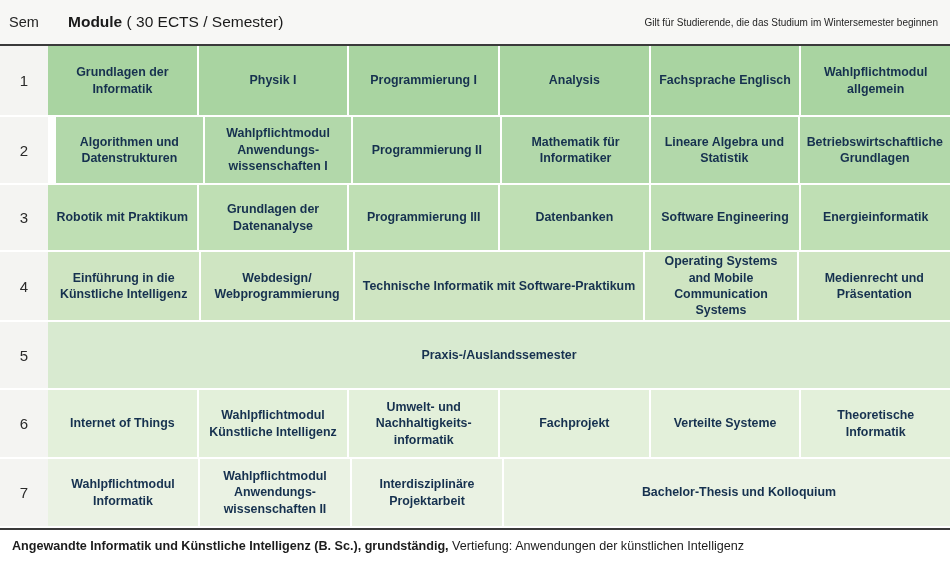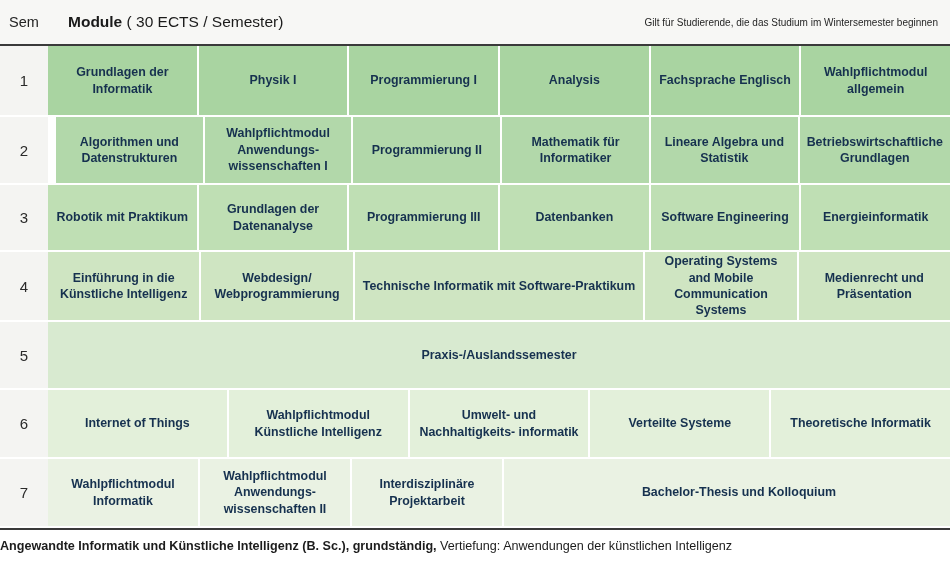--- a/index.html
+++ b/index.html
@@ -128,20 +128,21 @@
   .r5 .sem-cell, .r5 .cells { height: 68px; }
   .r6 .sem-cell, .r6 .cells { height: 69px; }
   .r7 .sem-cell, .r7 .cells { height: 69px; }
 
   
   .footer {
     height: 34px;
     border-top: 2px solid #3a3a3a;
     display: flex;
     align-items: center;
+    padding-left: 12px;
     box-sizing: border-box;
     background: #ffffff;
   }
   .footer-text {
     font-size: 12.6px;
     color: #1c1c1c;
     white-space: nowrap;
   }
   .footer-text .strong { font-weight: bold; }
 </style>
@@ -207,20 +208,21 @@
         <div class="cells">
           <div class="cell span6" style="background: rgb(216, 234, 208);">Praxis-/Auslandssemester</div>
         </div>
       </div>
       <div class="row r6">
         <div class="sem-cell">6</div>
         <div class="cells">
           <div class="cell" style="background: rgb(227, 240, 218);">Internet of Things</div>
           <div class="cell" style="background: rgb(227, 240, 218);">Wahlpflichtmodul Künstliche Intelligenz</div>
           <div class="cell" style="background: rgb(227, 240, 218);">Umwelt- und Nachhaltigkeits- informatik</div>
+          <div class="cell" style="background: rgb(227, 240, 218);">Fachprojekt</div>
           <div class="cell" style="background: rgb(227, 240, 218);">Verteilte Systeme</div>
           <div class="cell" style="background: rgb(227, 240, 218);">Theoretische Informatik</div>
         </div>
       </div>
       <div class="row r7">
         <div class="sem-cell">7</div>
         <div class="cells">
           <div class="cell" style="background: rgb(234, 242, 227);">Wahlpflichtmodul Informatik</div>
           <div class="cell" style="background: rgb(234, 242, 227);">Wahlpflichtmodul Anwendungs- wissenschaften II</div>
           <div class="cell" style="background: rgb(234, 242, 227);">Interdisziplinäre Projektarbeit</div>

